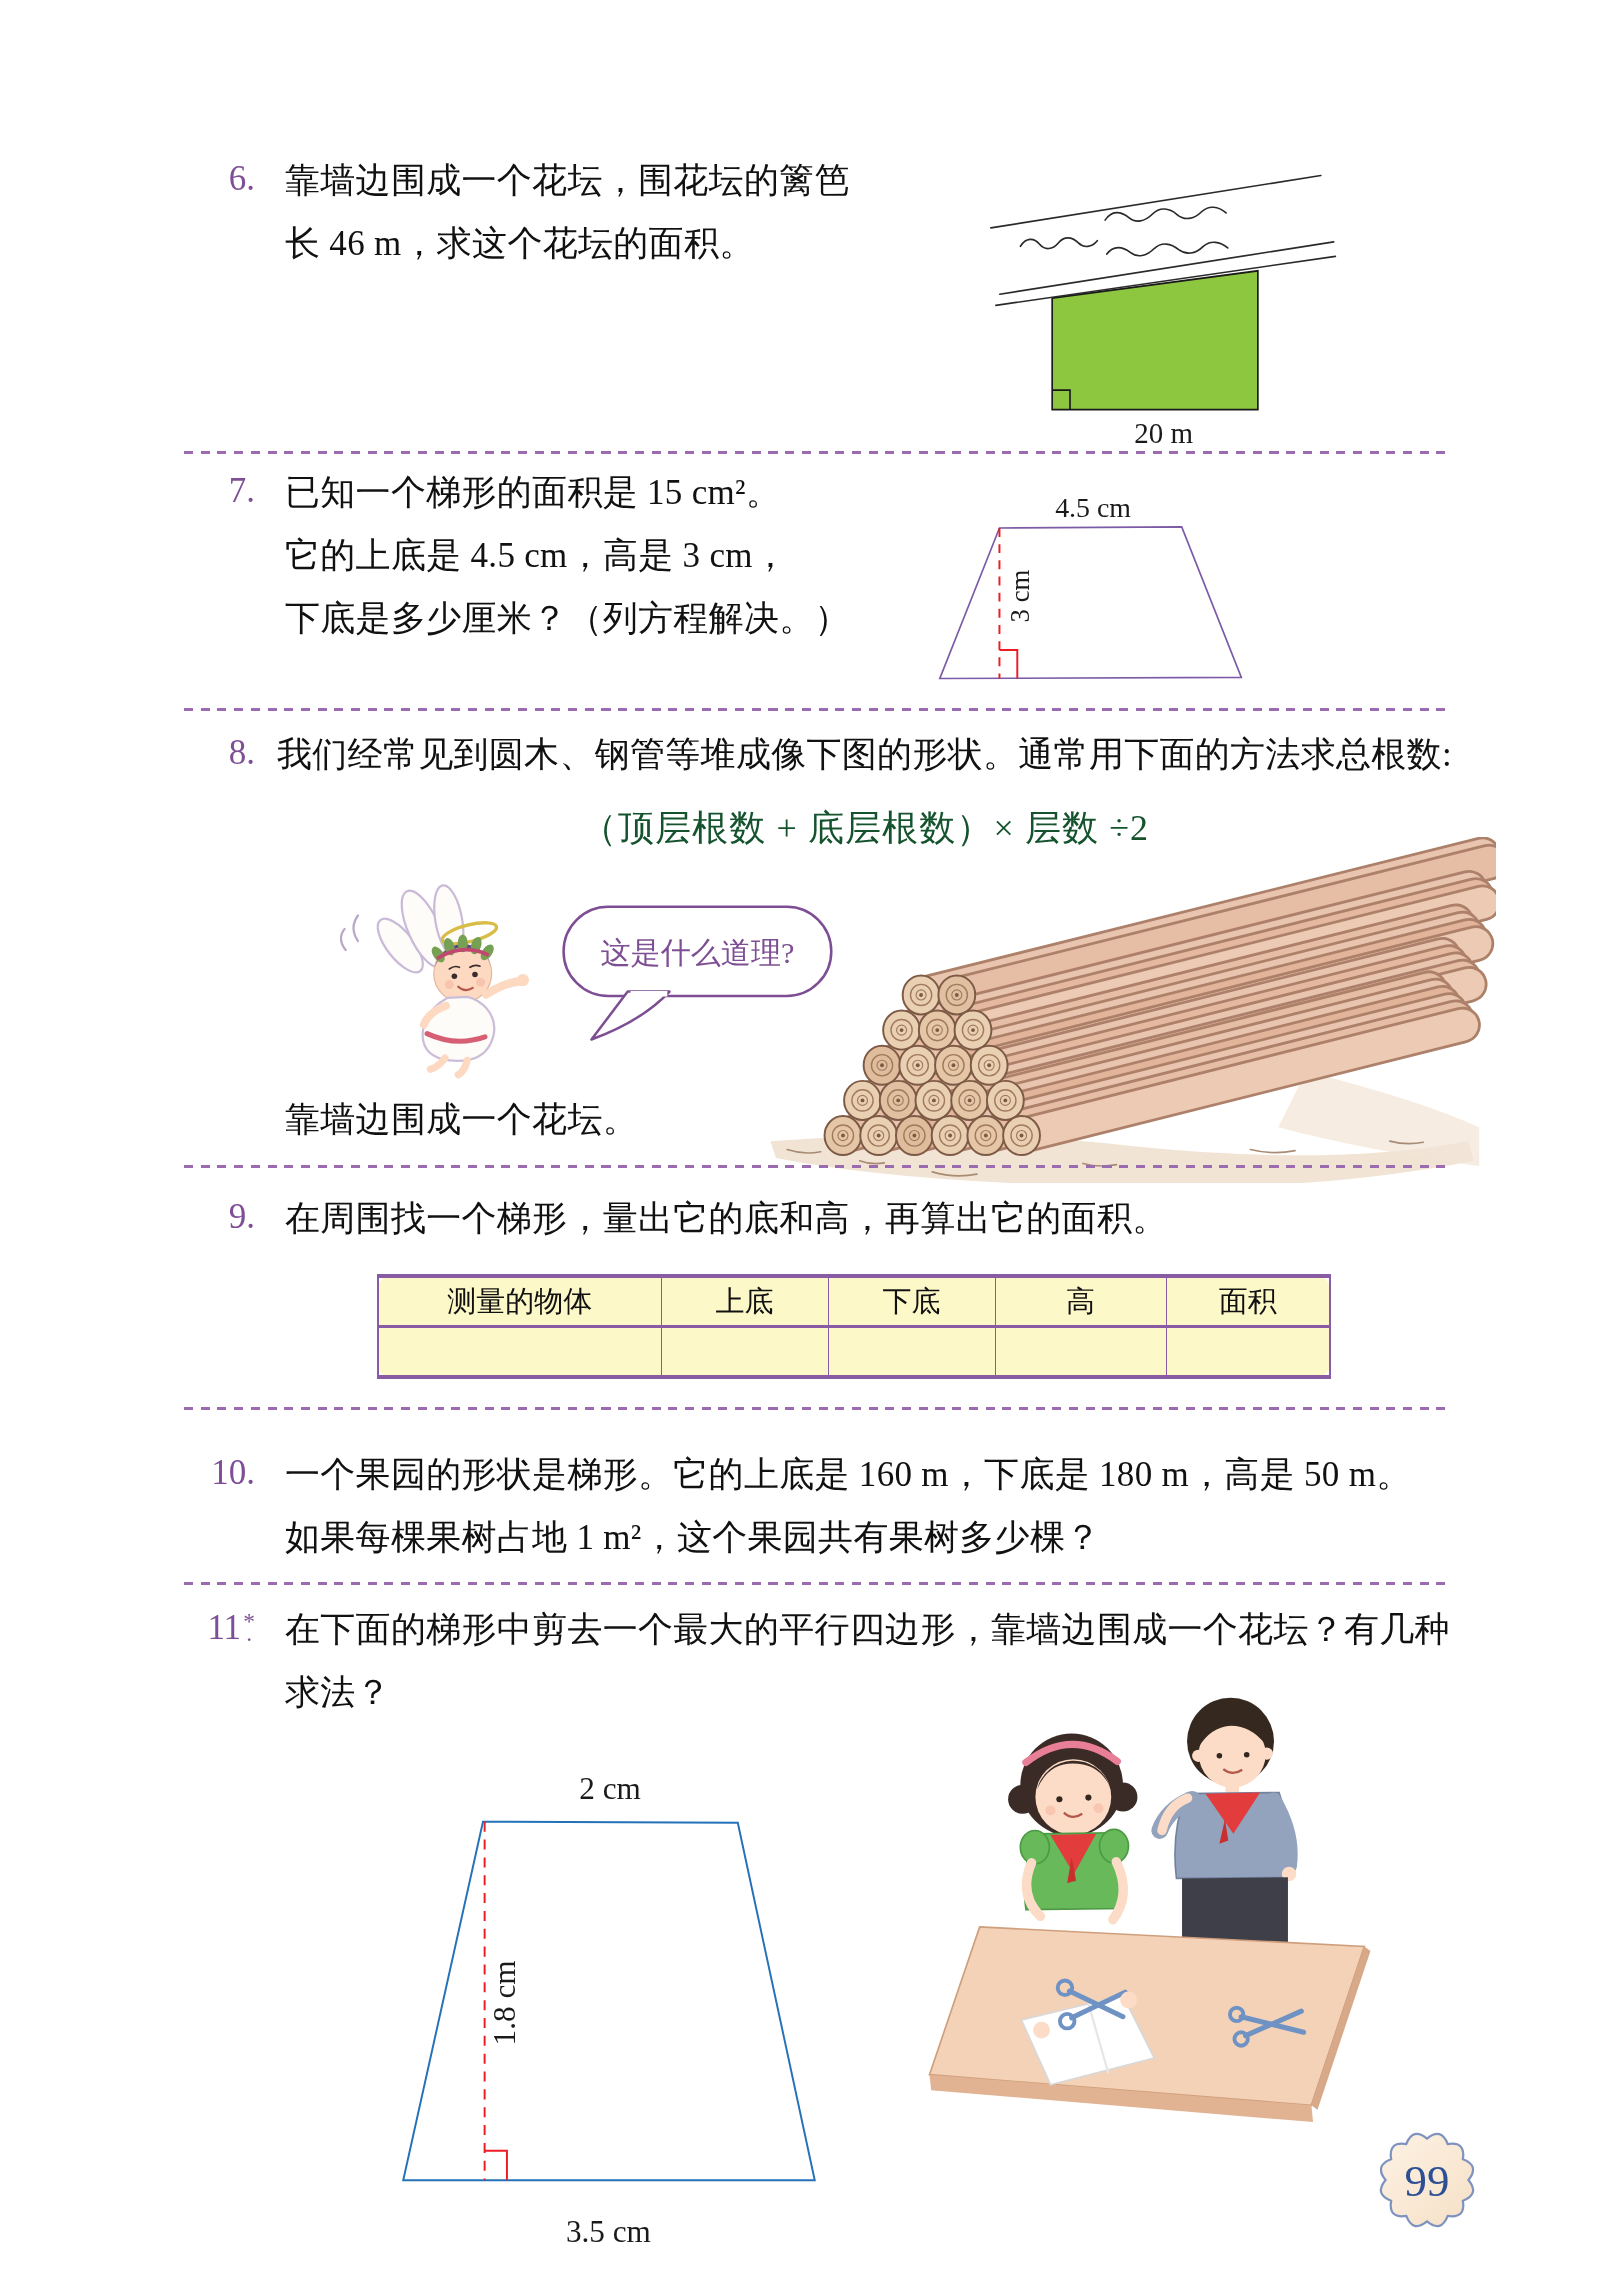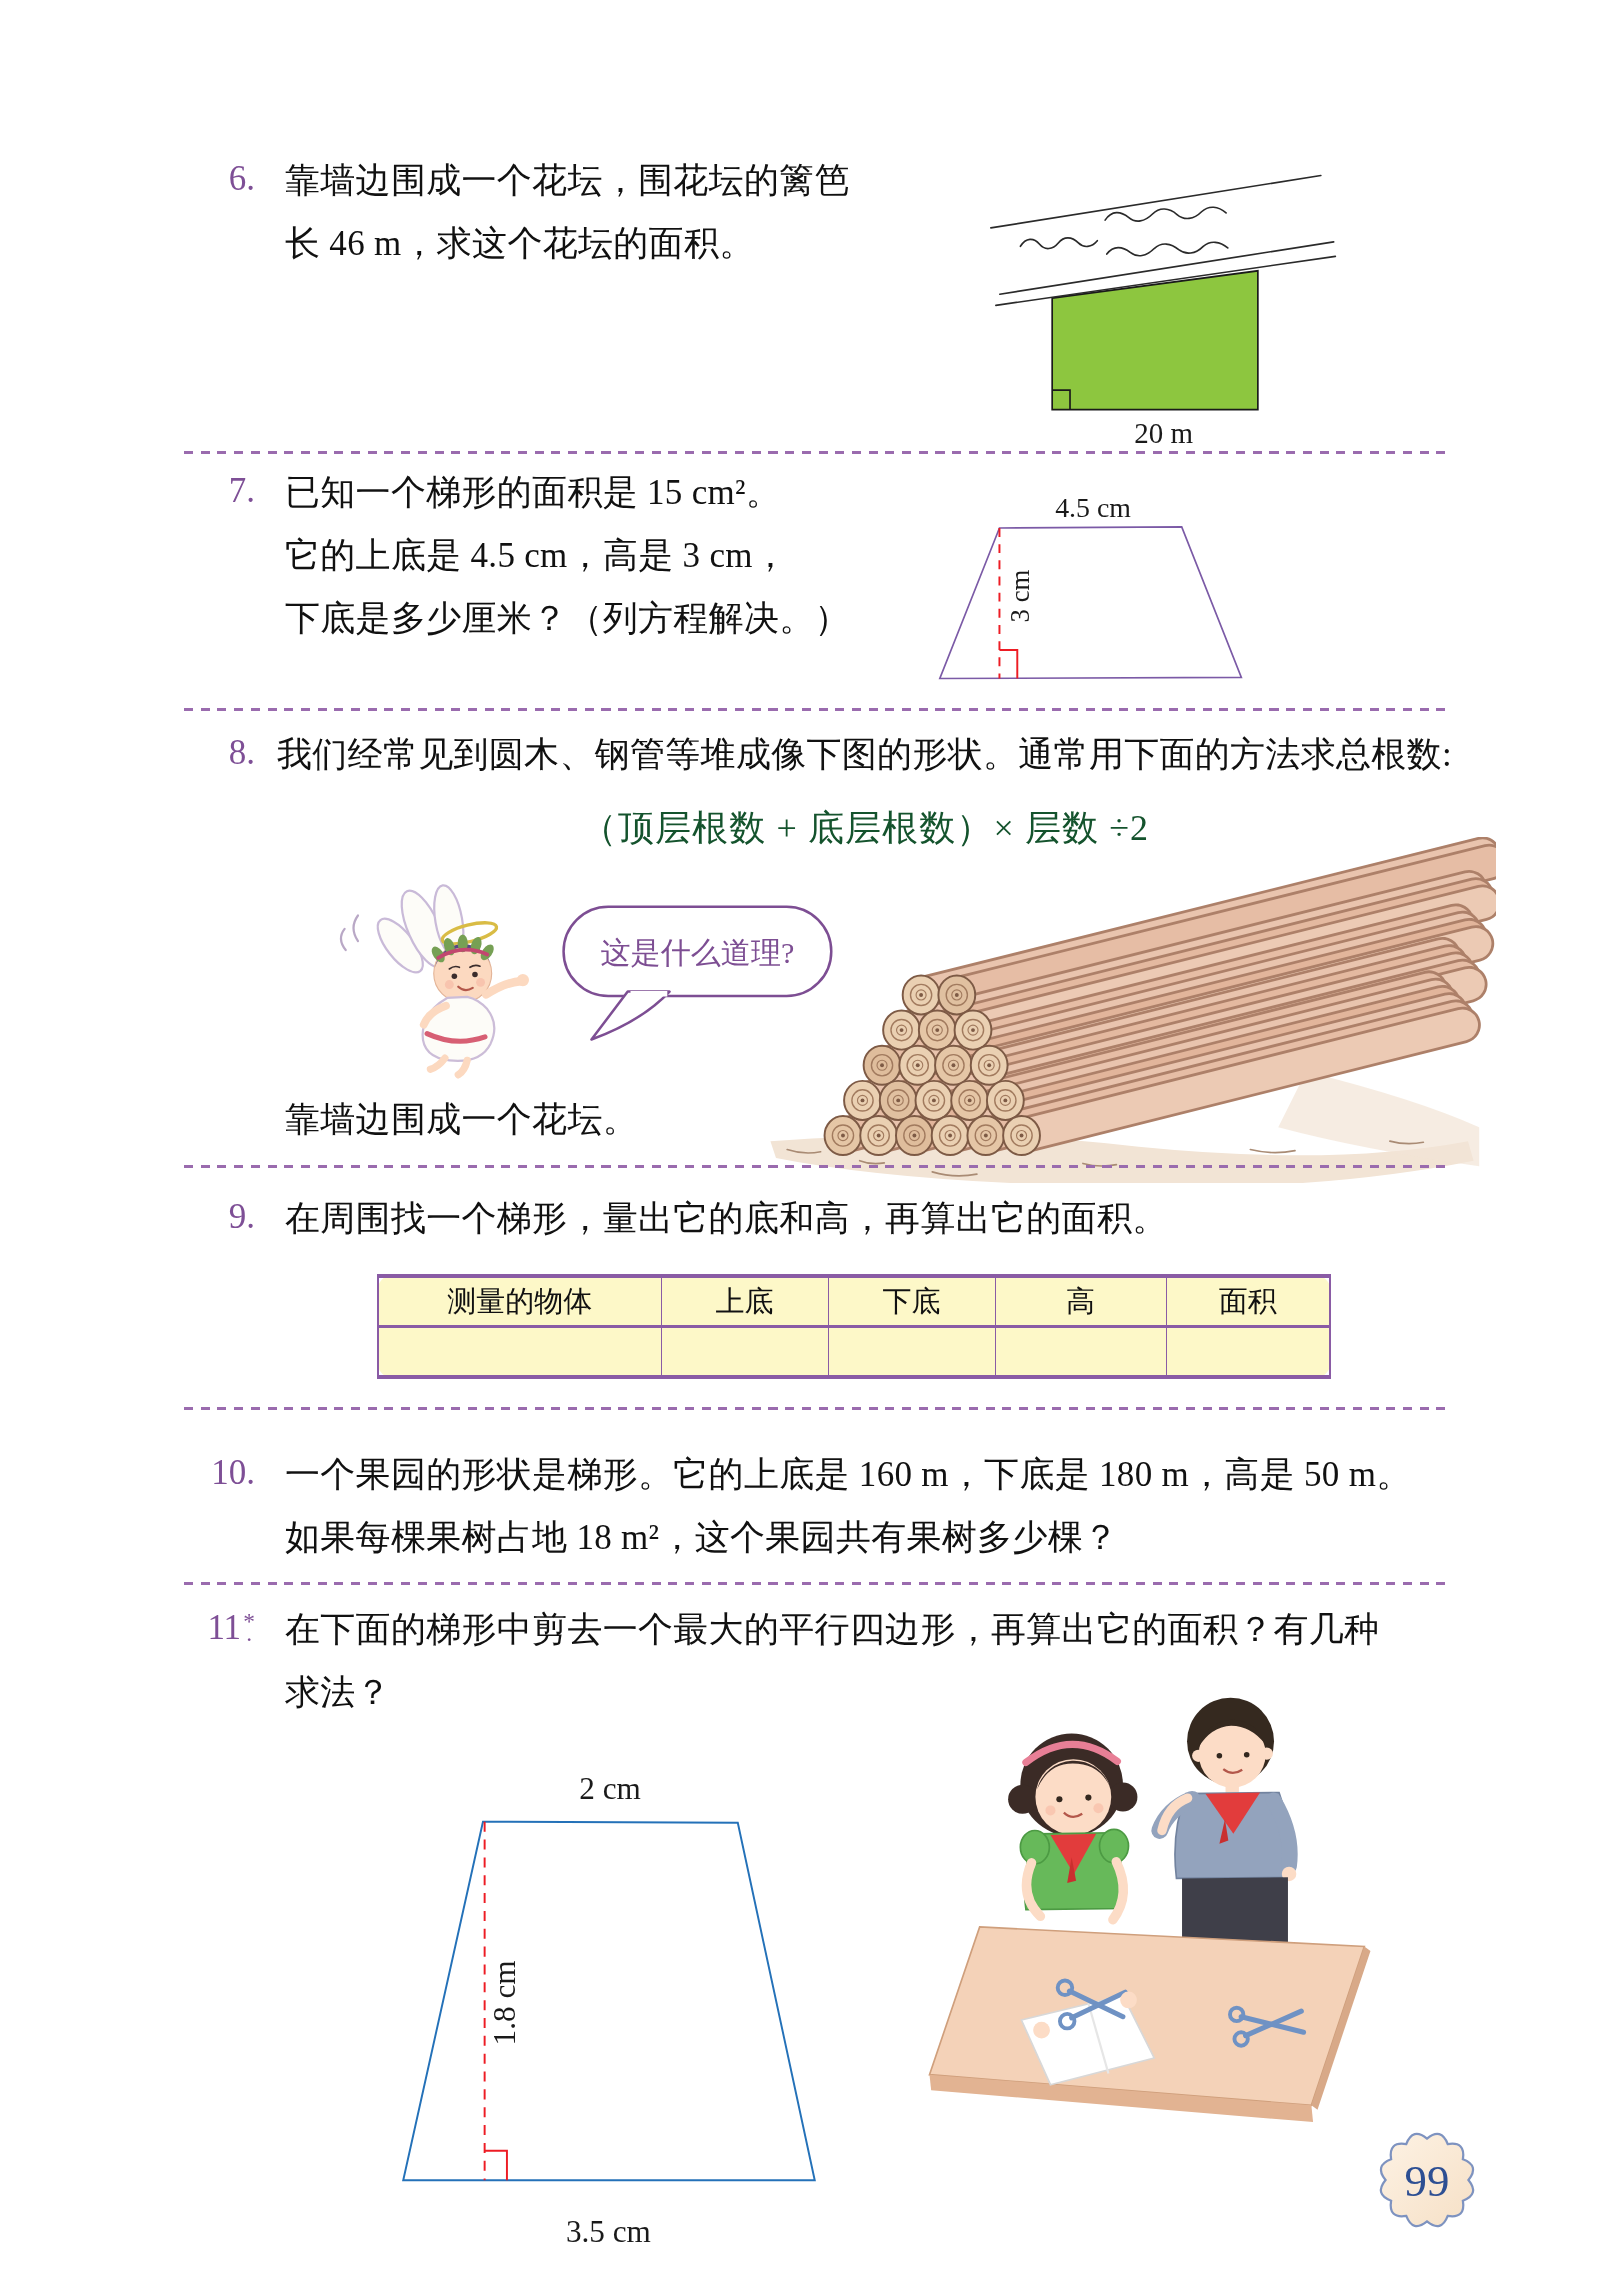--- a/index.html
+++ b/index.html
@@ -329,29 +329,29 @@
         <td></td>
         <td></td>
       </tr>
     </tbody>
   </table>
 
   <div class="dash" style="top:1407px"></div>
 
   <div class="pnum" style="top:1455px">10.</div>
   <div class="bline" style="top:1455px">一个果园的形状是梯形。它的上底是 160 m，下底是 180 m，高是 50 m。</div>
-  <div class="bline" style="top:1518px">如果每棵果树占地 18 m²，这个果园共有果树多少棵？</div>
+  <div class="bline" style="top:1518px">如果每棵果树占地 1 m²，这个果园共有果树多少棵？</div>
 
   <div class="dash" style="top:1582px"></div>
 
   <div class="pnum" style="top:1610px"><span>11</span><span class="star-stack">
         <span>*</span>
         <span>.</span>
       </span></div>
-  <div class="bline" style="top:1610px">在下面的梯形中剪去一个最大的平行四边形，再算出它的面积？有几种</div>
+  <div class="bline" style="top:1610px">在下面的梯形中剪去一个最大的平行四边形，靠墙边围成一个花坛？有几种</div>
   <div class="bline" style="top:1673px">求法？</div>
 
   <svg style="left:335px;top:1752px" width="558" height="513" viewBox="0 0 1000 920">
     <text x="493" y="85" text-anchor="middle" font-size="56" fill="#1a1a1a">2 cm</text>
     <polygon points="265,125 722,127 860,768 122,768" fill="none" stroke="#2471b8" stroke-width="3.5"></polygon>
     <line x1="268" y1="125" x2="268" y2="768" stroke="#ed1c24" stroke-width="3.5" stroke-dasharray="18 14"></line>
     <path d="M268,715 L308,715 L308,768" fill="none" stroke="#ed1c24" stroke-width="3.5"></path>
     <text transform="translate(322,450) rotate(-90)" text-anchor="middle" font-size="56" fill="#1a1a1a">1.8 cm</text>
     <text x="490" y="878" text-anchor="middle" font-size="56" fill="#1a1a1a">3.5 cm</text>
   </svg>

